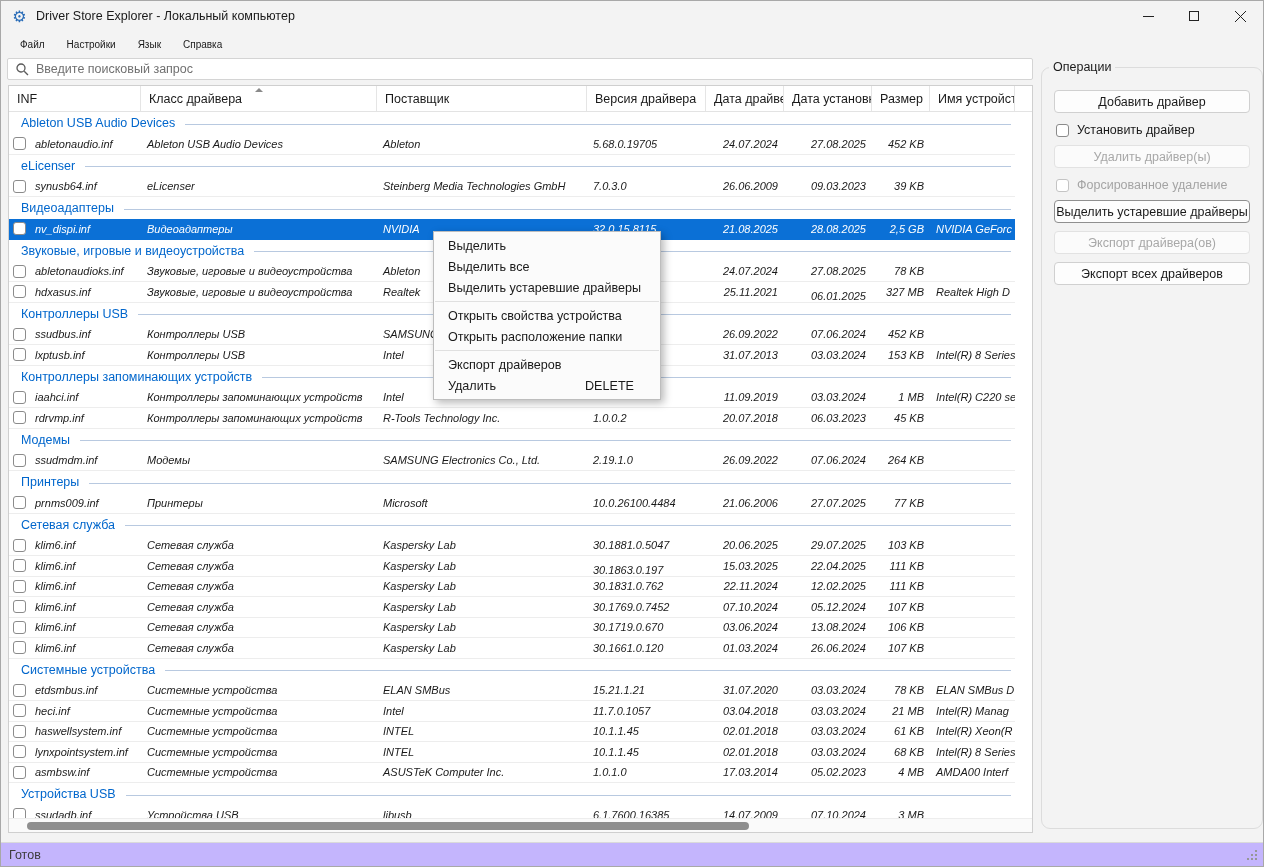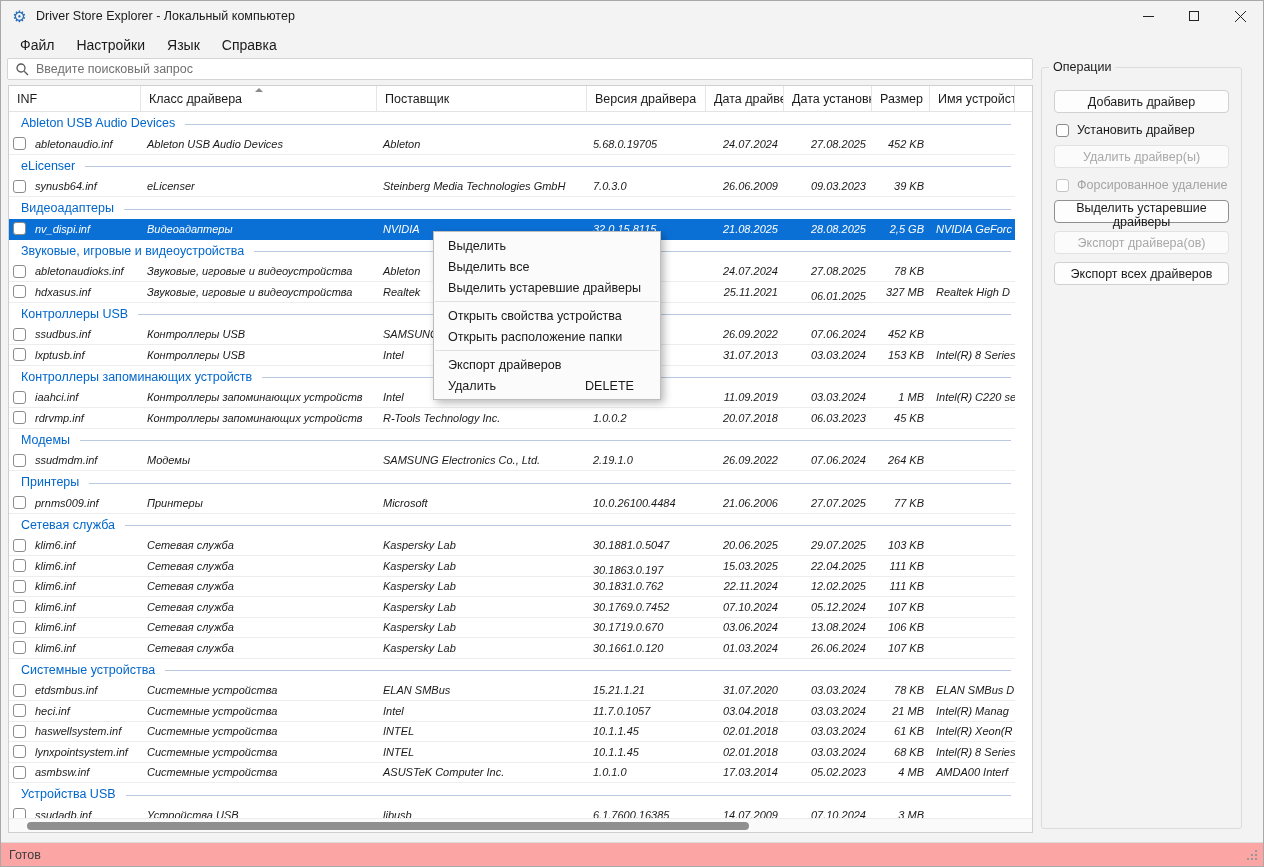--- a/index.html
+++ b/index.html
@@ -14,21 +14,21 @@
   .app-icon { width:17px; height:17px; margin:0 8px 0 10px; color:#2a6db8;
               font-size:16px; line-height:17px; text-align:center; }
   .win-title { font-size:12.5px; color:#1a1a1a; }
   .win-controls { margin-left:auto; display:flex; height:30px; }
   .win-btn { width:46px; height:30px; display:flex; align-items:center; justify-content:center; }
   .win-btn svg { display:block; }
 
   
   .menubar { position:absolute; left:0; top:30px; right:0; height:27px;
              display:flex; align-items:center; padding-left:8px; }
-  .menu-item { font-size:14px; color:#1a1a1a; padding:5px 11px; }
+  .menu-item { font-size:10px; color:#1a1a1a; padding:5px 11px; }
 
   
   .searchbar { position:absolute; left:6px; top:57px; width:1026px; height:22px;
                background:#fff; border:1px solid #d4d4d4; border-radius:2px;
                display:flex; align-items:center; padding:0 8px; }
   .searchbar svg { flex:none; margin-right:7px; }
   .searchbar input { flex:1; border:none; outline:none; background:transparent;
                      font:12.5px "Liberation Sans", sans-serif; color:#222; }
   .searchbar input::placeholder { color:#707070; opacity:1; }
 
@@ -63,39 +63,39 @@
   
   .context-menu { position:absolute; left:432px; top:230px; width:228px; z-index:50;
                   background:#fbfbfb; border:1px solid #bdbdbd; padding:3px 0;
                   box-shadow:3px 3px 8px rgba(0,0,0,.28); }
   .cm-item { height:21px; display:flex; align-items:center;
              padding:0 26px 0 14px; font-size:12.6px; color:#1a1a1a; white-space:nowrap; }
   .cm-shortcut { margin-left:auto; }
   .cm-sep { height:1px; background:#e0e0e0; margin:3px 1px; }
 
   
-  .ops { position:absolute; left:1040px; top:66px; width:201px; height:762px;
-         border:1px solid #dcdcdc; border-radius:3px; padding:22px 12px 0; }
+  .ops { position:absolute; left:1040px; top:66px; width:222px; height:762px;
+         border:1px solid #dcdcdc; border-radius:9px; padding:22px 12px 0; }
   .ops-legend { position:absolute; top:-8px; left:7px; background:#f3f3f3;
                 padding:0 4px; font-size:12.5px; color:#1a1a1a; }
   .op-btn { display:block; width:100%; height:23px; margin-top:8px;
             background:#fdfdfd; border:1px solid #d0d0d0; border-radius:4px;
             font:12.5px "Liberation Sans", sans-serif; color:#1a1a1a; }
   .op-btn:first-child { margin-top:0; }
   .op-btn.emphasis { border-color:#8f8f8f; }
   .op-btn.disabled { color:#a8a8a8; border-color:#e2e2e2; background:#fbfbfb; }
   .op-check { display:flex; align-items:center; margin:10px 0 2px 2px; height:14px; }
   .op-check .checkbox { margin-right:8px; }
   .op-check-label { font-size:12.5px; color:#1a1a1a; white-space:nowrap; }
   .op-check.disabled .op-check-label { color:#a4a4a4; }
   .op-check.disabled .checkbox { border-color:#c4c4c4; }
 
   
   .statusbar { position:absolute; left:0; right:0; bottom:0; height:24px;
-               border-top:1px solid #dadada; background:#fca5a5;
+               border-top:1px solid #dadada; background:#c4b5fd;
                display:flex; align-items:center; padding:0 8px; }
   .status-text { font-size:12.5px; color:#3c3c3c; }
   .grip { position:absolute; right:6px; bottom:6px; width:2px; height:2px; background:#969696;
           box-shadow:-4px 0 #969696, -8px 0 #969696, 0 -4px #969696,
                      -4px -4px #969696, 0 -8px #969696; }
 </style>
 </head>
 <body>
 
 <div class="window">

